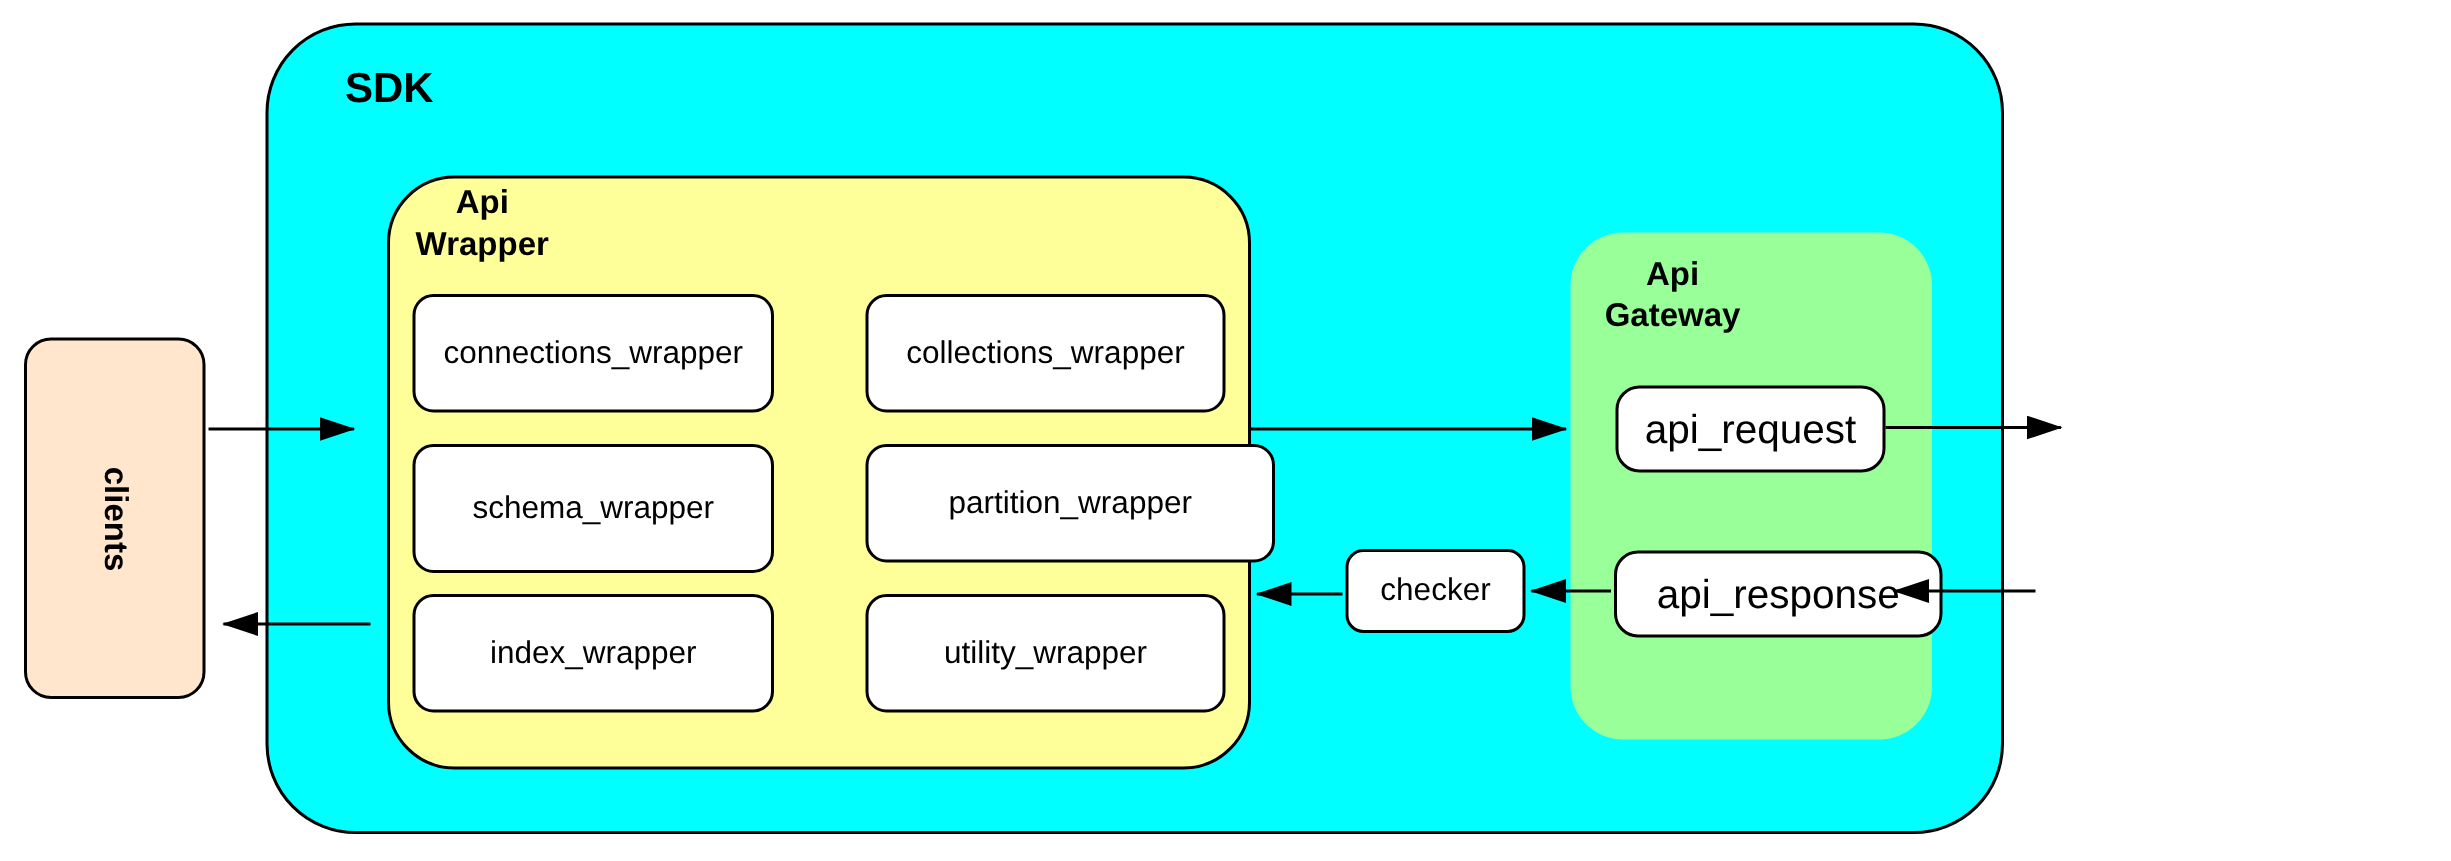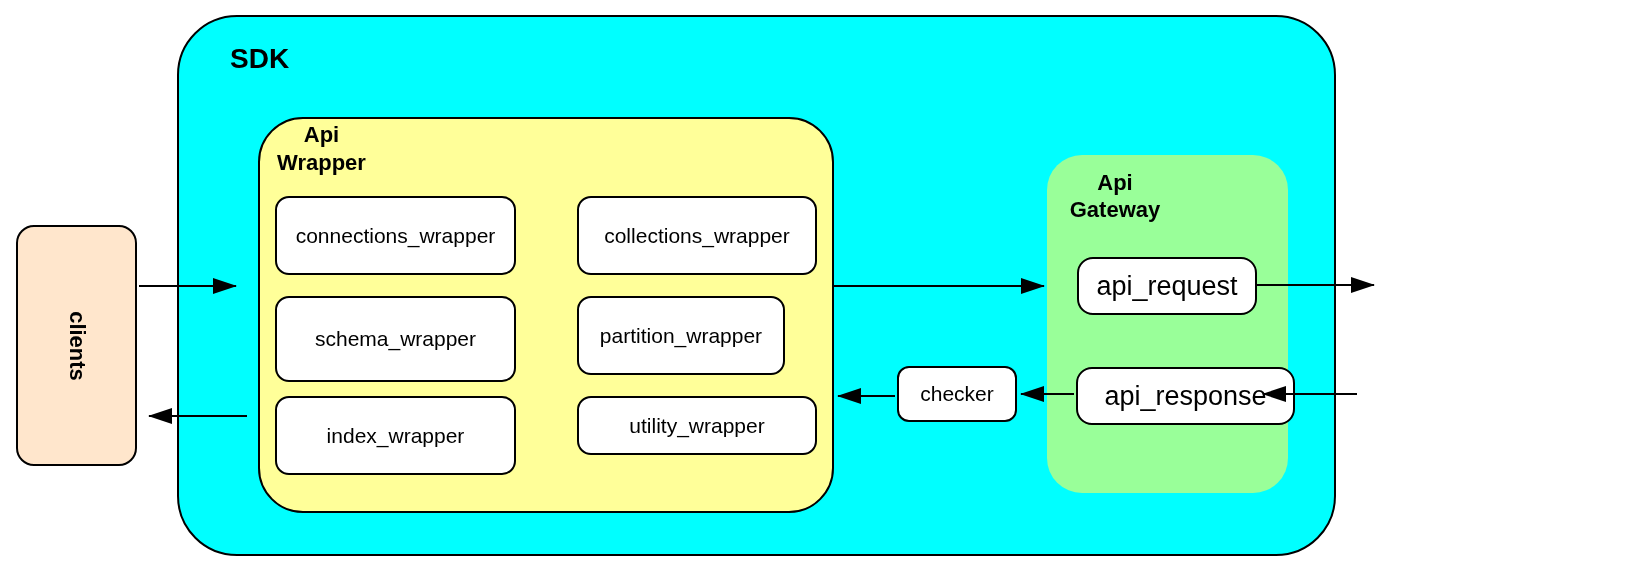--- a/index.html
+++ b/index.html
@@ -63,23 +63,23 @@
     position: absolute; box-sizing: border-box;
     background: var(--box-fill);
     border: 2px solid var(--stroke);
     border-radius: 14px;
     display: flex; align-items: center; justify-content: center;
     font-size: 21px;
   }
   .wb1 { left: 15px;  top: 77px;  width: 241px; height: 79px; }
   .wb2 { left: 317px; top: 77px;  width: 240px; height: 79px; align-items: center; }
   .wb3 { left: 15px;  top: 177px; width: 241px; height: 86px; }
-  .wb4 { left: 317px; top: 177px; width: 208px; height: 79px; }
+  .wb4 { left: 317px; top: 177px; width: 273px; height: 79px; }
   .wb5 { left: 15px;  top: 277px; width: 241px; height: 79px; }
-  .wb6 { left: 317px; top: 277px; width: 240px; height: 59px; }
+  .wb6 { left: 317px; top: 277px; width: 240px; height: 79px; }
 
   
   #api-gateway {
     position: absolute; left: 868px; top: 138px; width: 241px; height: 338px;
     background: var(--gateway-fill);
     border-radius: 35px;
   }
   #api-gateway-label {
     position: absolute; left: 20px; top: 14px; width: 96px;
     text-align: center; font-weight: bold; font-size: 22px; line-height: 27px;

